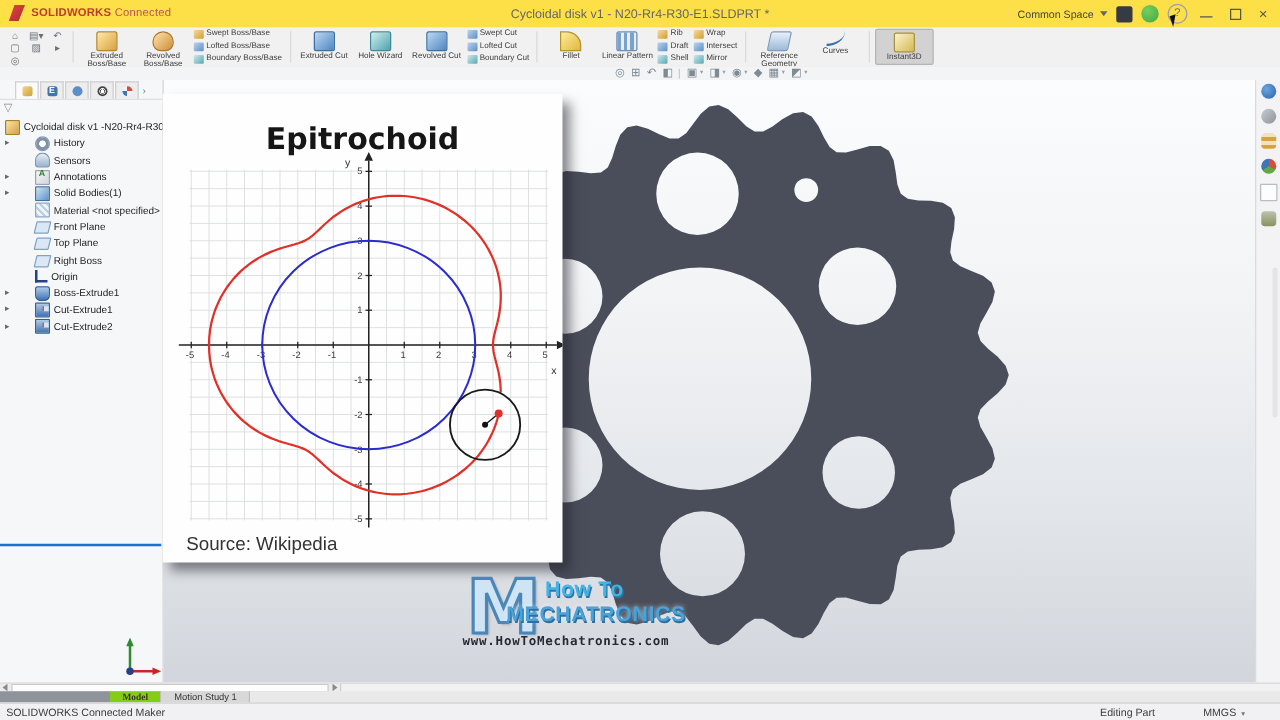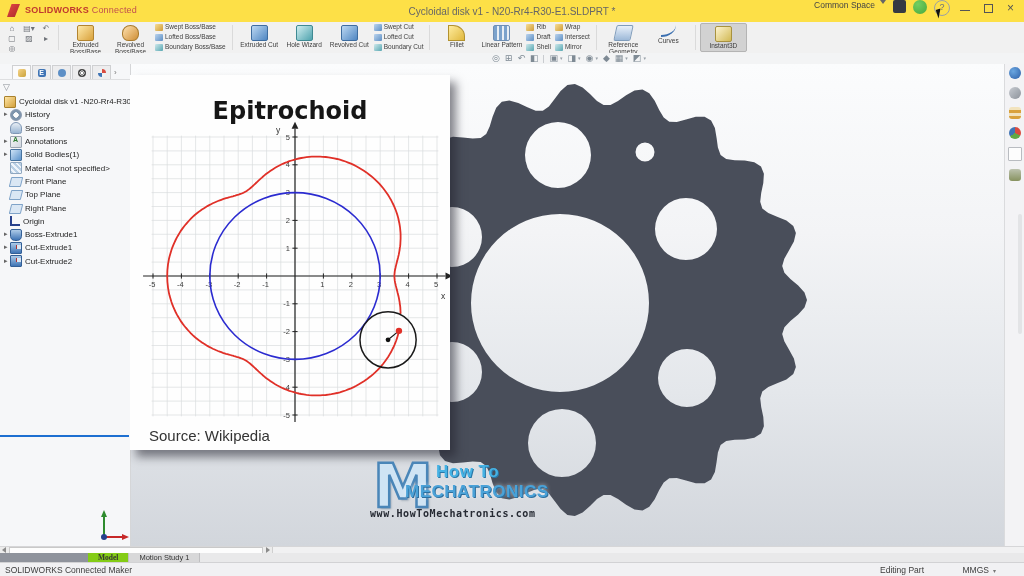--- a/index.html
+++ b/index.html
@@ -7,21 +7,21 @@
        font-family:"Liberation Sans","DejaVu Sans",sans-serif;-webkit-font-smoothing:antialiased;}
   
   #titlebar{position:absolute;left:0;top:0;width:1024px;height:22px;background:#fde047;border-bottom:1px solid #e4e4e6;}
   .logo-mark{position:absolute;left:7px;top:4px;width:13px;height:13px;background:linear-gradient(135deg,#d9413f 20%,#b5302f 80%);clip-path:polygon(0 100%,35% 0,100% 0,60% 100%);}
   .app-name{position:absolute;left:25px;top:5px;font-size:9px;color:#c1504e;letter-spacing:.2px;}
   .app-name b{color:#c0392f;}
   #menubar{position:absolute;left:256px;top:0;height:22px;display:flex;align-items:center;}
   .menu-item{font-size:9px;color:#444;padding:0 8px;line-height:22px;cursor:default;}
   .pin-icon{width:7px;height:7px;border:1px solid #8a8a8a;border-radius:50% 50% 50% 0;transform:rotate(-45deg);margin-left:4px;}
   .doc-title{position:absolute;left:50%;top:6px;transform:translateX(-50%);font-size:10px;color:#666;white-space:nowrap;}
-  #tb-right{position:absolute;right:5px;top:0;height:22px;display:flex;align-items:flex-start;gap:7px;}
+  #tb-right{position:absolute;right:5px;top:0;height:22px;display:flex;align-items:center;gap:7px;}
   .workspace{font-size:8.5px;color:#444;}
   .ws-caret{width:0;height:0;border-left:3px solid transparent;border-right:3px solid transparent;border-top:4px solid #666;margin-left:-2px;}
   .sq-icon{width:13px;height:13px;background:#363a42;border-radius:2px;}
   .avatar{width:14px;height:14px;border-radius:50%;background:radial-gradient(circle at 35% 30%,#72cf62,#48a83c);}
   .help-btn{width:14px;height:14px;border-radius:50%;border:1px solid #9aa0a6;color:#6b7076;font-size:9px;line-height:13px;text-align:center;position:relative;}
   .help-btn::before{content:"?";}
   .cursor-arrow{position:absolute;left:2px;top:8px;width:0;height:0;border-left:5px solid #111;border-bottom:9px solid transparent;transform:rotate(-18deg);}
   .wc{width:16px;height:16px;position:relative;}
   .wc-min::after{content:"";position:absolute;left:3px;right:3px;bottom:5px;border-bottom:1px solid #555;}
   .wc-restore::after{content:"";position:absolute;left:4px;top:4px;width:7px;height:7px;border:1px solid #555;}
@@ -84,21 +84,21 @@
   .fm-tab.active{background:#fbfbfc;}
   .fm-chev{font-size:8px;color:#777;margin-left:2px;line-height:13px;}
   .mini{width:8px;height:8px;border-radius:2px;}
   .m-tree{background:linear-gradient(135deg,#f6d489,#caa23b);}
   .m-e{background:#3f74b5;color:#fff;font-size:7px;line-height:8px;text-align:center;font-weight:bold;}
   .m-s{background:#5d8fc6;border-radius:50%;}
   .m-target{background:radial-gradient(circle,#fff 25%,#444 30%,#fff 40%,#444 50%);border-radius:50%;}
   .m-ball{background:conic-gradient(#d94b3f 0 25%,#f2f2f2 25% 50%,#3f74b5 50% 75%,#f2f2f2 75%);border-radius:50%;}
   .filter-row{height:13px;display:flex;align-items:center;padding-left:3px;color:#8a8f96;font-size:9px;}
   #tree{padding-top:2px;}
-  .trow{position:relative;display:flex;align-items:center;height:13.3px;padding-left:10px;font-size:8px;color:#1e1e1e;white-space:nowrap;overflow:hidden;}
+  .trow{position:relative;display:flex;align-items:center;height:13.3px;padding-left:28px;font-size:8px;color:#1e1e1e;white-space:nowrap;overflow:hidden;}
   .trow.root{padding-left:4px;}
   .trow.exp::before{content:"\25b8";position:absolute;left:4px;top:2px;font-size:7px;color:#666;}
   .ti{width:10px;height:10px;margin-right:3px;flex:none;border-radius:1px;}
   .ti-part{background:linear-gradient(135deg,#ffe6a6,#d3a03b);border:1px solid #a9812e;}
   .ti-history{background:radial-gradient(circle at 50% 50%,#fdfdfd 35%,#7d94ac 40%);border:1px solid #8a9ab0;border-radius:50%;}
   .ti-sensors{background:linear-gradient(180deg,#e8eef5,#98b4d2);border:1px solid #7f97b5;border-radius:50% 50% 20% 20%;}
   .ti-annot{background:linear-gradient(135deg,#f7f7f7,#cfd6de);border:1px solid #9aa4b0;position:relative;}
   .ti-annot::after{content:"A";position:absolute;left:2px;top:-1px;font-size:7px;color:#2e7d32;font-weight:bold;}
   .ti-solids{background:linear-gradient(135deg,#cfe3f6,#5c93cc);border:1px solid #47739f;}
   .ti-material{background:repeating-linear-gradient(45deg,#b9cfe4 0 2px,#eef4fa 2px 4px);border:1px solid #8fa7c0;}
@@ -479,21 +479,21 @@
         <div class="trow">
             <span class="ti ti-plane"></span>
             <span>Front Plane</span>
           </div>
         <div class="trow">
             <span class="ti ti-plane"></span>
             <span>Top Plane</span>
           </div>
         <div class="trow">
             <span class="ti ti-plane"></span>
-            <span>Right Plane</span>
+            <span>Right Boss</span>
           </div>
         <div class="trow">
             <span class="ti ti-origin"></span>
             <span>Origin</span>
           </div>
         <div class="trow exp">
             <span class="ti ti-boss"></span>
             <span>Boss-Extrude1</span>
           </div>
         <div class="trow exp">

